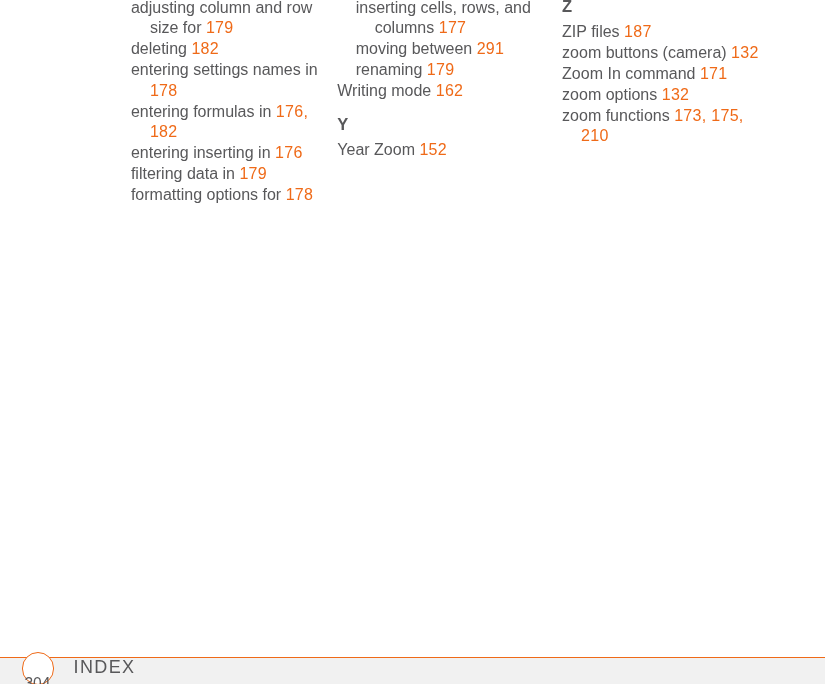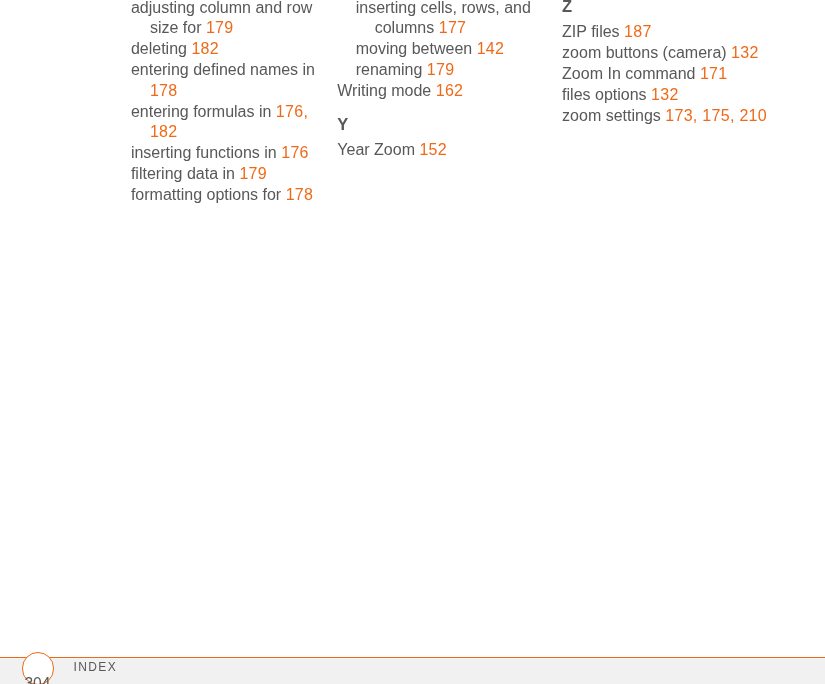--- a/index.html
+++ b/index.html
@@ -102,57 +102,57 @@
     width: 29.6px;
     text-align: center;
     font-size: 15.6px;
     color: #58585a;
     line-height: 29.4px;
   }
   .footer-label {
     position: absolute;
     left: 73.6px;
     top: 657.6px;
-    font-size: 12px;
+    font-size: 18px;
     line-height: 18px;
     letter-spacing: 1.35px;
     color: #58585a;
     z-index: 3;
   }
 </style>
 </head>
 <body>
 
 <div class="page">
 
   <div class="index-columns">
     <div class="index-column" id="col-1">
         <div class="index-entry sub"><span>adjusting column and row size for </span><span class="page-ref">179</span></div>
         <div class="index-entry sub"><span>deleting </span><span class="page-ref">182</span></div>
-        <div class="index-entry sub"><span>entering defined names in </span><span class="page-ref">178</span></div>
+        <div class="index-entry sub"><span>entering settings names in </span><span class="page-ref">178</span></div>
         <div class="index-entry sub"><span>entering formulas in </span><span class="page-ref">176, 182</span></div>
-        <div class="index-entry sub"><span>inserting functions in </span><span class="page-ref">176</span></div>
+        <div class="index-entry sub"><span>entering inserting in </span><span class="page-ref">176</span></div>
         <div class="index-entry sub"><span>filtering data in </span><span class="page-ref">179</span></div>
         <div class="index-entry sub"><span>formatting options for </span><span class="page-ref">178</span></div>
       </div>
     <div class="index-column" id="col-2">
         <div class="index-entry sub"><span>inserting cells, rows, and columns </span><span class="page-ref">177</span></div>
-        <div class="index-entry sub"><span>moving between </span><span class="page-ref">142</span></div>
+        <div class="index-entry sub"><span>moving between </span><span class="page-ref">291</span></div>
         <div class="index-entry sub"><span>renaming </span><span class="page-ref">179</span></div>
         <div class="index-entry"><span>Writing mode </span><span class="page-ref">162</span></div>
         <div class="letter-heading">Y</div>
         <div class="index-entry"><span>Year Zoom </span><span class="page-ref">152</span></div>
       </div>
     <div class="index-column" id="col-3">
         <div class="letter-heading first">Z</div>
         <div class="index-entry"><span>ZIP files </span><span class="page-ref">187</span></div>
         <div class="index-entry"><span>zoom buttons (camera) </span><span class="page-ref">132</span></div>
         <div class="index-entry"><span>Zoom In command </span><span class="page-ref">171</span></div>
-        <div class="index-entry"><span>files options </span><span class="page-ref">132</span></div>
-        <div class="index-entry"><span>zoom settings </span><span class="page-ref">173, 175, 210</span></div>
+        <div class="index-entry"><span>zoom options </span><span class="page-ref">132</span></div>
+        <div class="index-entry"><span>zoom functions </span><span class="page-ref">173, 175, 210</span></div>
       </div>
   </div>
 
   <div class="footer"></div>
   <div class="footer-rule"></div>
   <div class="page-number-circle">
     <span class="page-number">304</span>
   </div>
   <div class="footer-label">INDEX</div>
 

